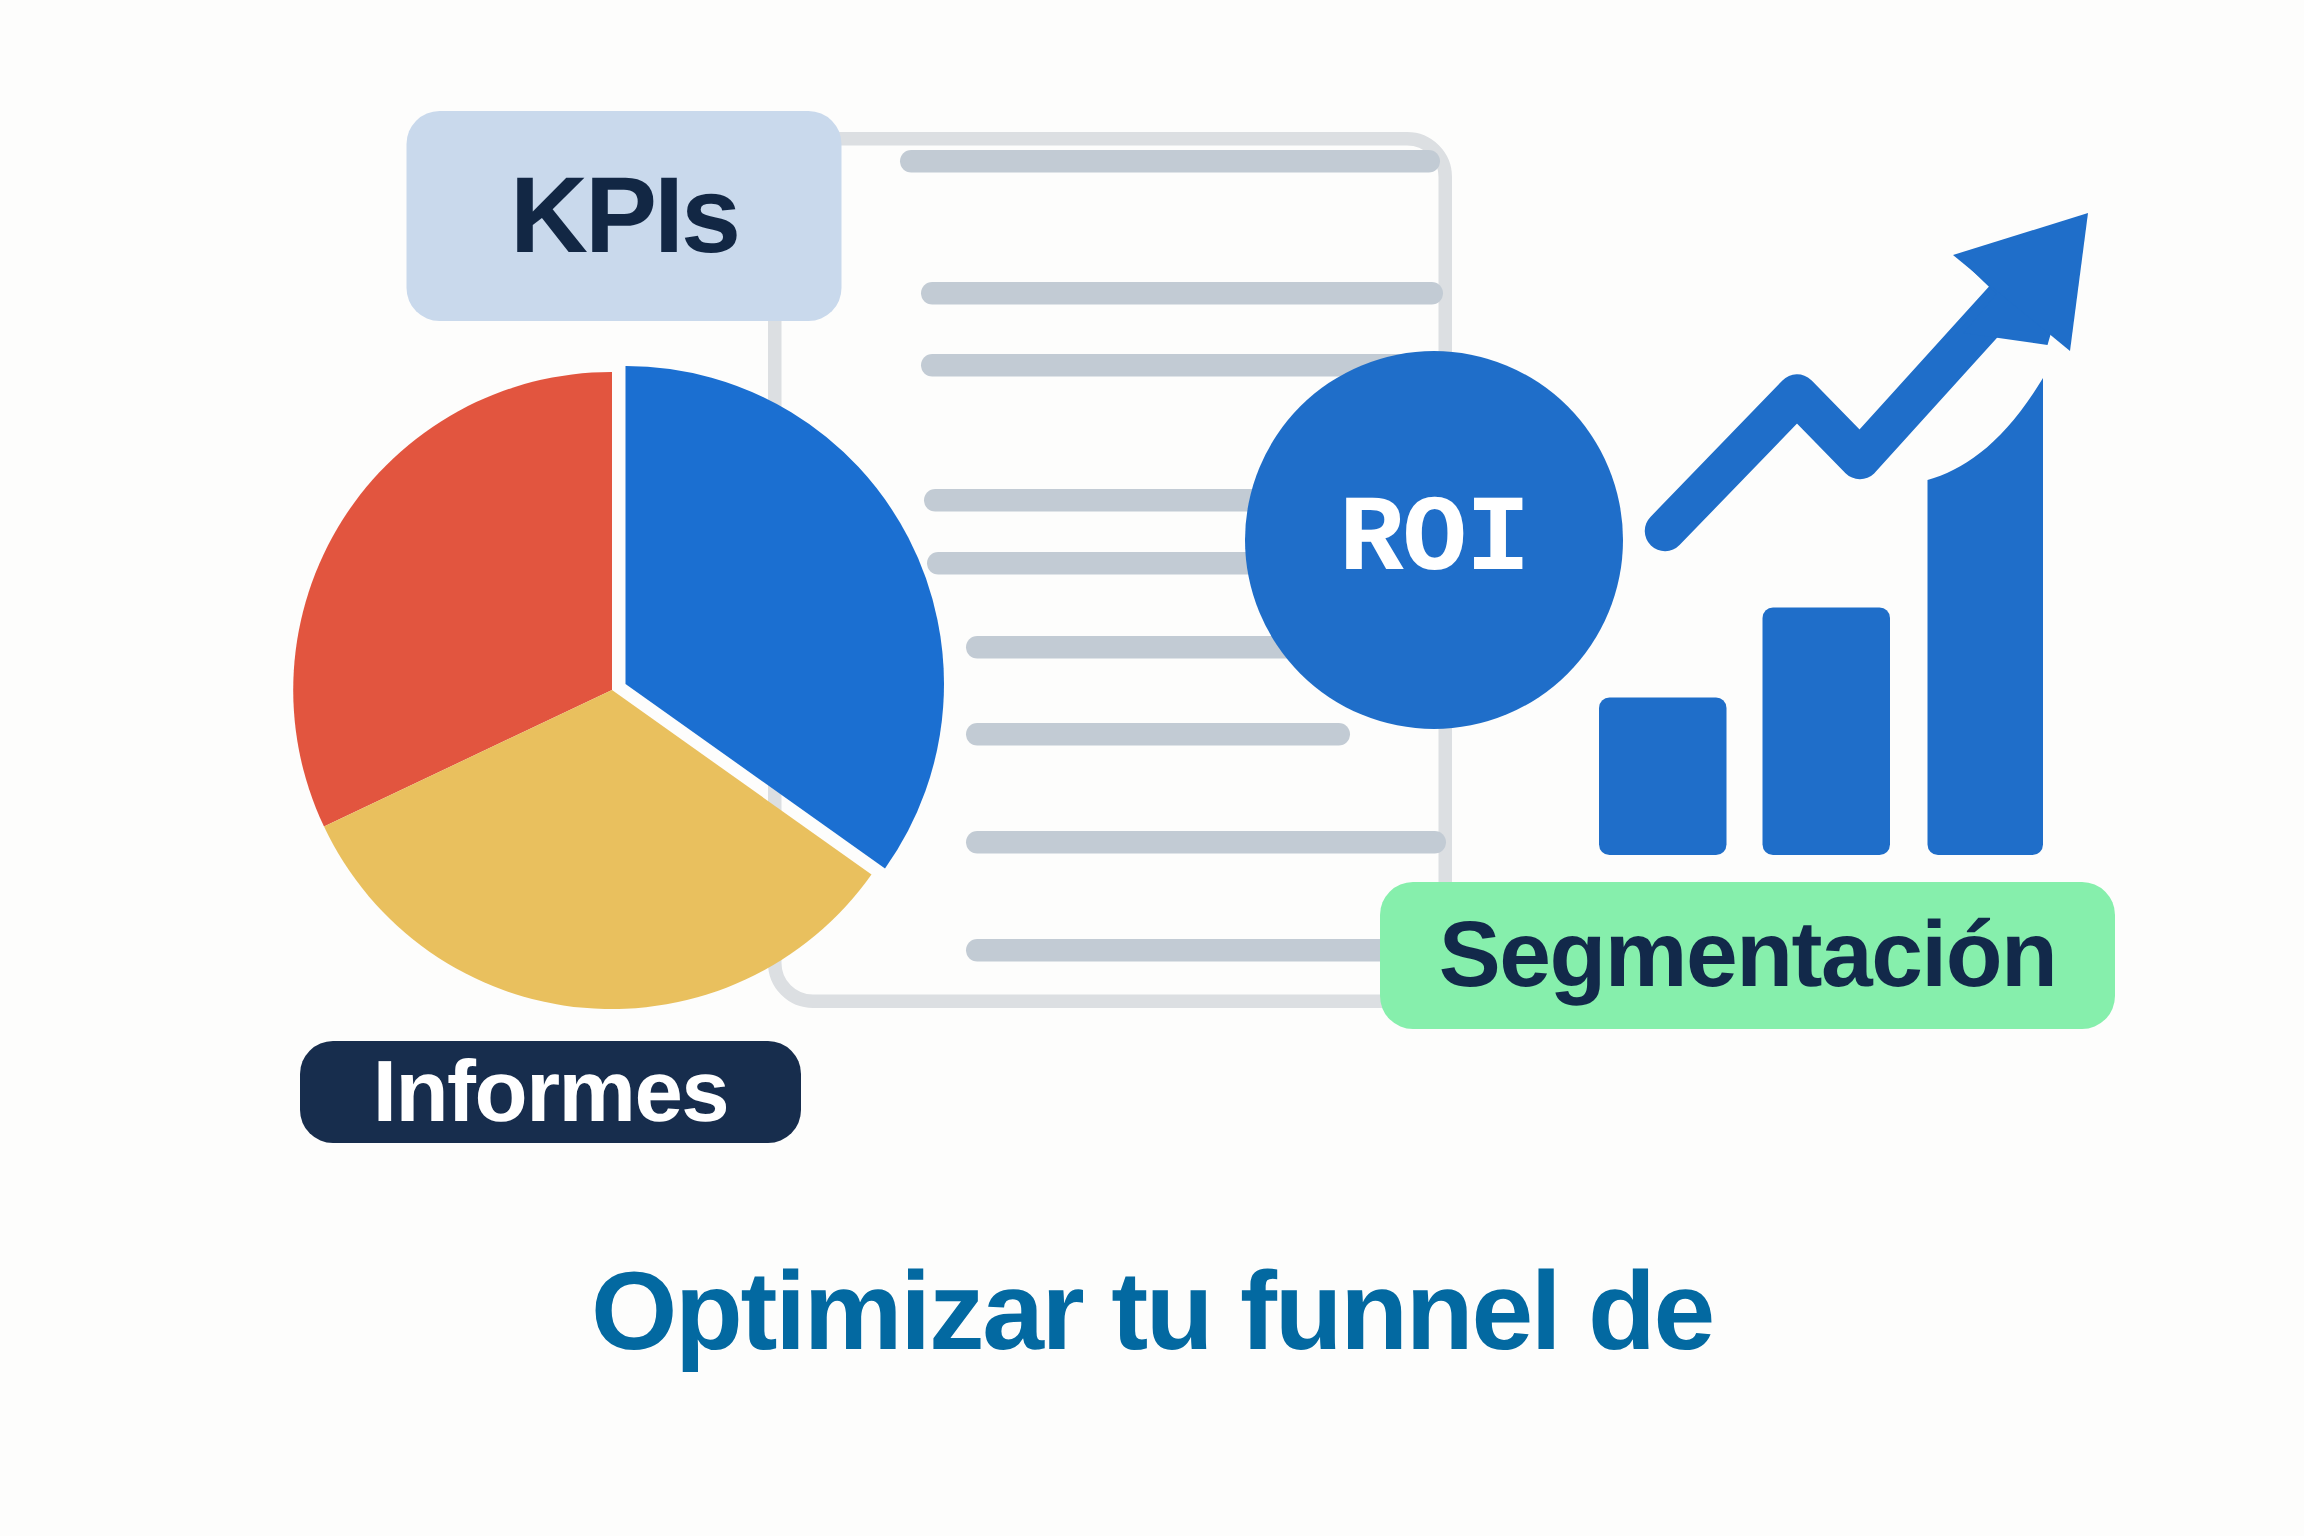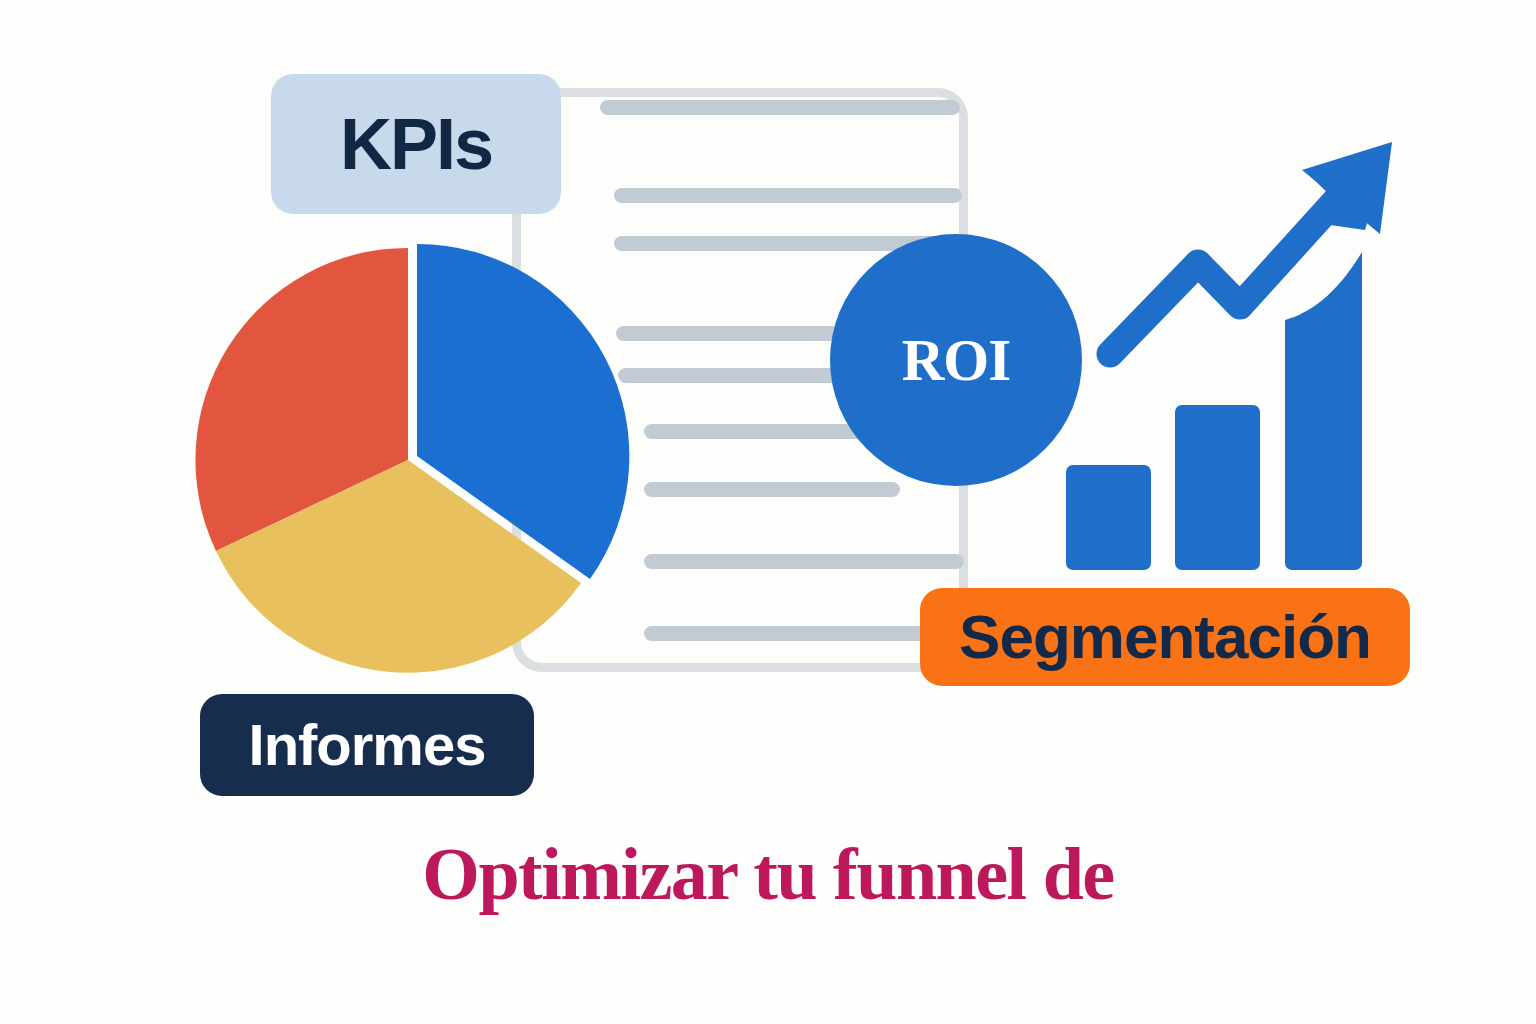--- a/index.html
+++ b/index.html
@@ -61,25 +61,25 @@
     width: 252px;
     height: 252px;
     border-radius: 50%;
     background: #1f6ec9;
     display: flex;
     align-items: center;
     justify-content: center;
   }
   #roi-circle .roi-text {
     color: #ffffff;
-    font-size: 59px;
+    font-size: 72px;
     font-weight: bold;
     letter-spacing: -1px;
     line-height: 1;
-    font-family: Liberation Serif, serif;
+    font-family: Liberation Mono, monospace;
   }
 
   
   #growth-wrap {
     left: 1040px;
     top: 130px;
     width: 380px;
     height: 440px;
   }
 
@@ -101,51 +101,51 @@
     border-radius: 22px;
     background: #c9d9ec;
     color: #122744;
     font-size: 72px;
     letter-spacing: -2px;
   }
   #badge-informes {
     left: 200px;
     top: 694px;
     width: 334px;
-    height: 102px;
+    height: 68px;
     border-radius: 22px;
     background: #172d4d;
     color: #ffffff;
     font-size: 58px;
     letter-spacing: -1px;
   }
   #badge-segmentacion {
     left: 920px;
     top: 588px;
     width: 490px;
     height: 98px;
     border-radius: 22px;
-    background: #f97316;
+    background: #86efac;
     color: #12294a;
     font-size: 62px;
     letter-spacing: -1px;
   }
 
   
   #title-block {
     left: 0px;
     top: 832px;
     width: 1536px;
     text-align: center;
-    color: #be185d;
+    color: #0369a1;
     font-size: 74px;
     font-weight: bold;
     line-height: 1.14;
     letter-spacing: -1.5px;
-    font-family: Liberation Serif, serif;
+    font-family: Liberation Sans, sans-serif;
   }
   #title-block .tline { display: block; }
 </style>
 </head>
 <body>
 
 <div id="stage">
 
   <div class="abs" id="doc-card"></div>
 

